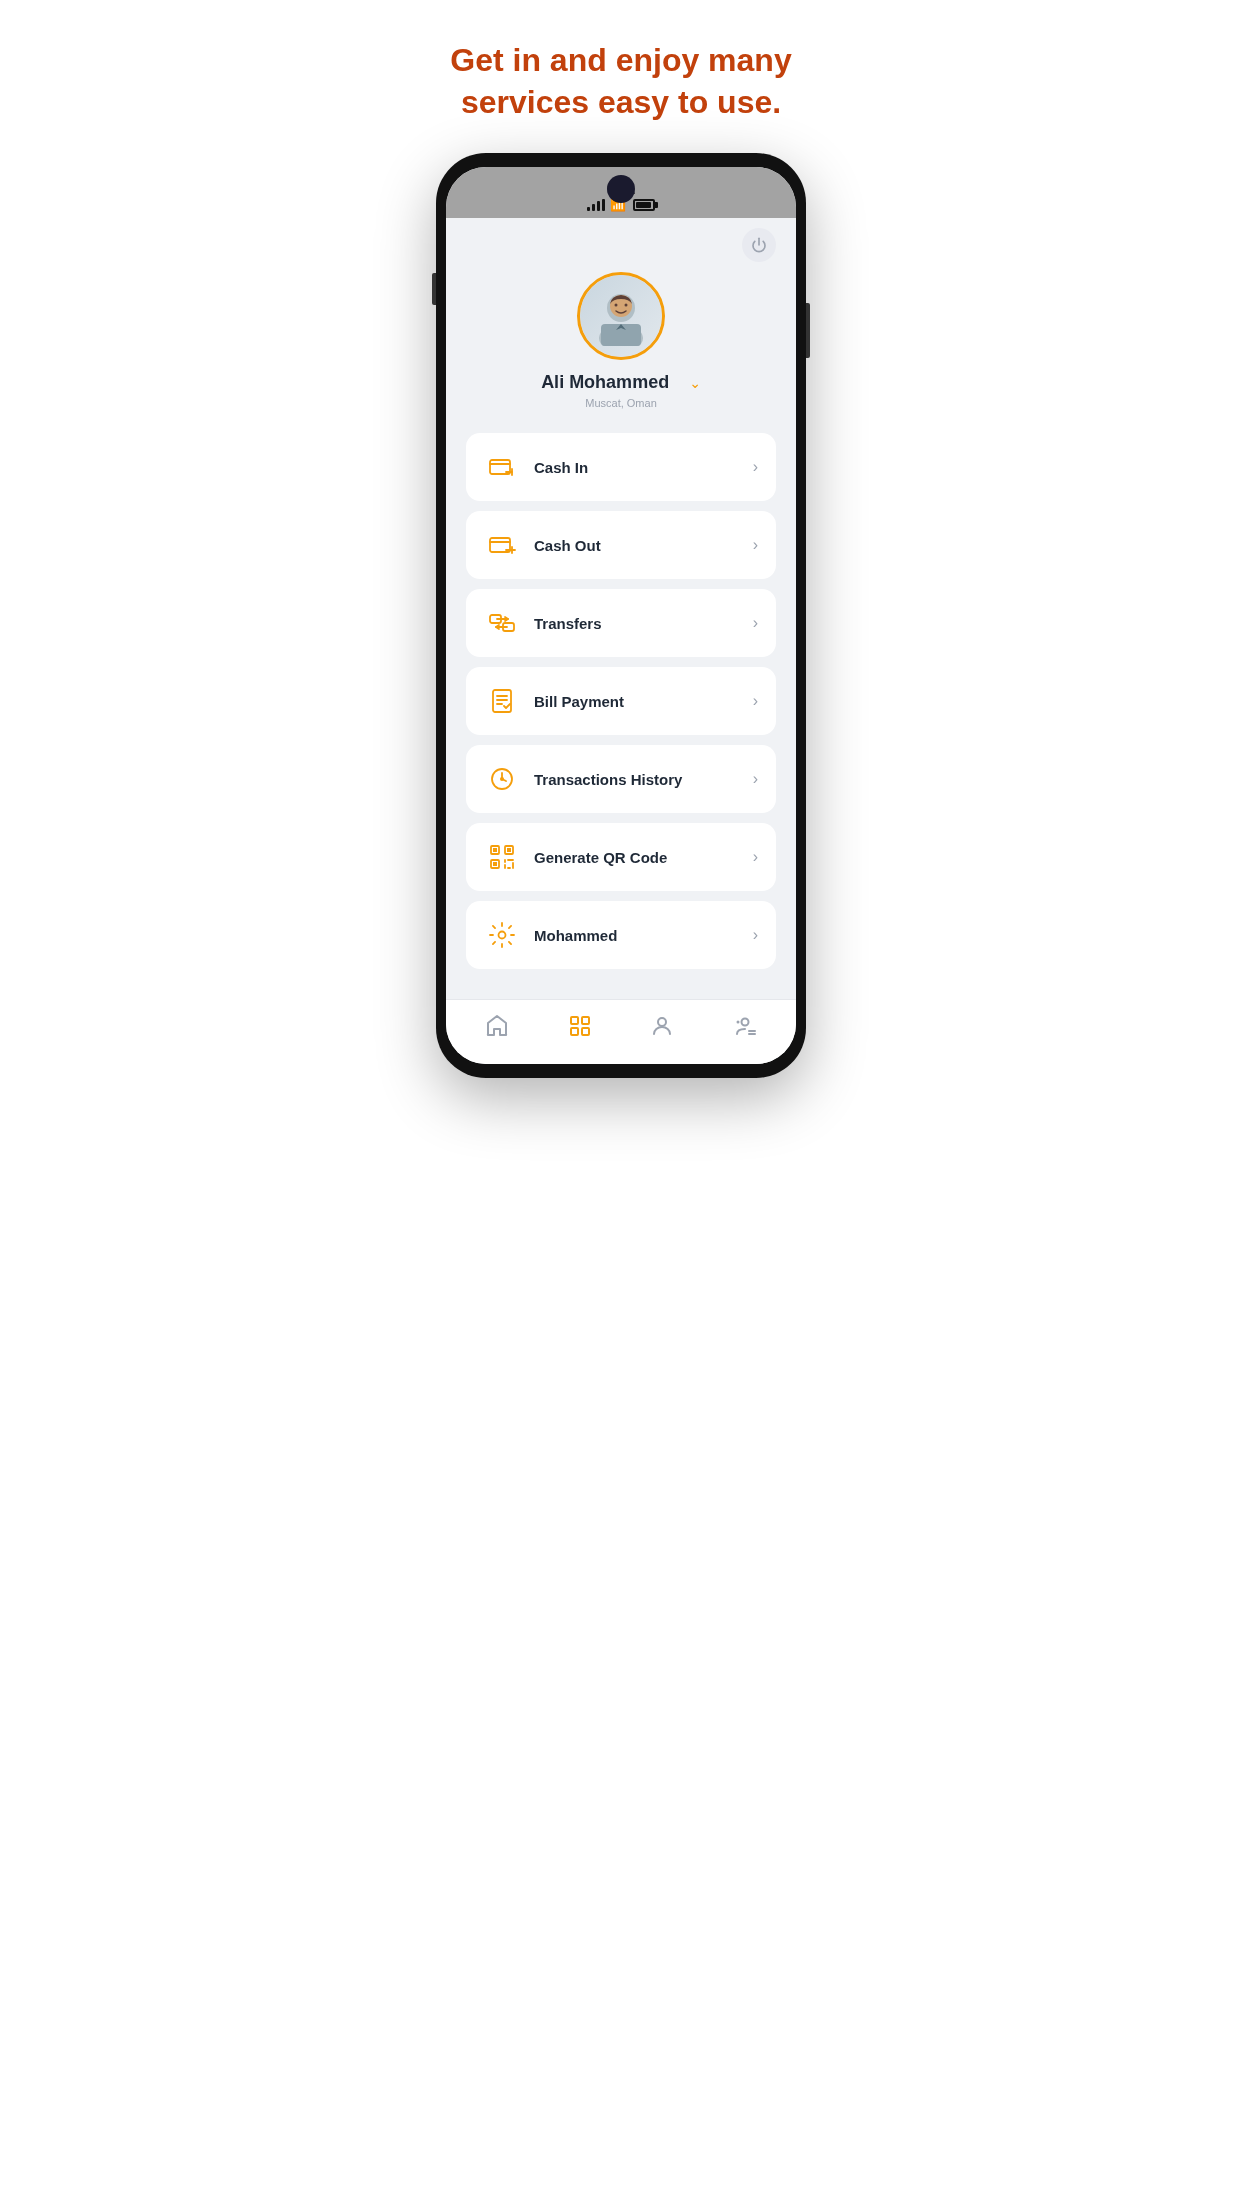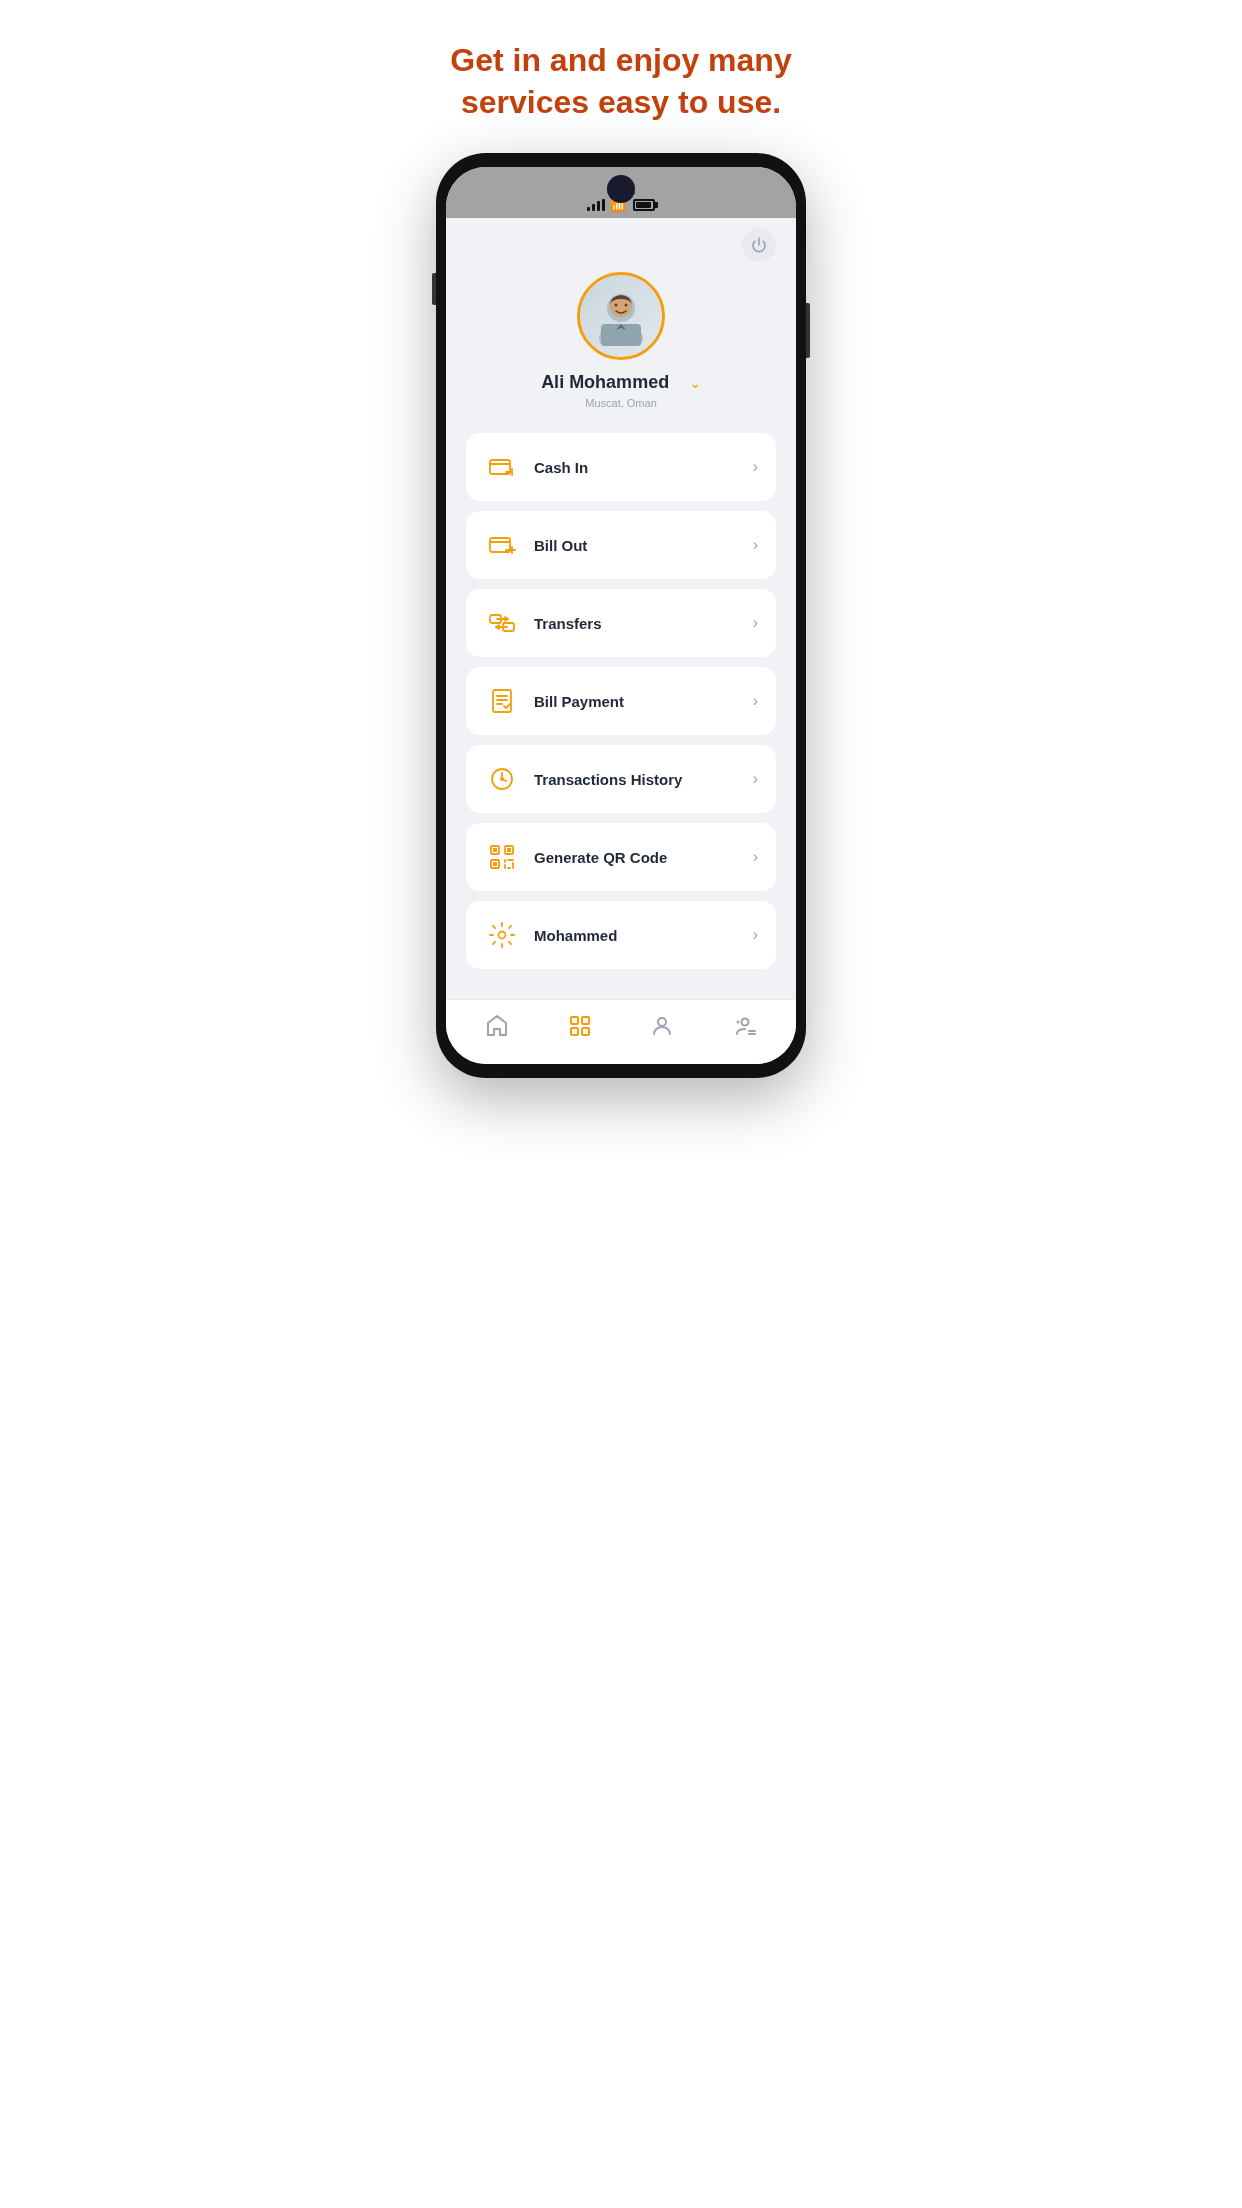--- a/index.html
+++ b/index.html
@@ -362,21 +362,21 @@
           <div class="menu-item">
             <div class="menu-icon">
               <svg viewBox="0 0 28 28" fill="none" stroke="#f59e0b" stroke-width="1.8" stroke-linecap="round" stroke-linejoin="round">
                 <rect x="2" y="7" width="20" height="14" rx="2"></rect>
                 <line x1="2" y1="11" x2="22" y2="11"></line>
                 <line x1="18" y1="19" x2="24" y2="19"></line>
                 <line x1="24" y1="22" x2="24" y2="16"></line>
                 <line x1="21" y1="19" x2="27" y2="19"></line>
               </svg>
             </div>
-            <span class="menu-label">Bill Out</span>
+            <span class="menu-label">Cash Out</span>
             <span class="menu-chevron">›</span>
           </div>
 
           <div class="menu-item">
             <div class="menu-icon">
               <svg viewBox="0 0 28 28" fill="none" stroke="#f59e0b" stroke-width="1.8" stroke-linecap="round" stroke-linejoin="round">
                 <rect x="2" y="6" width="11" height="8" rx="2"></rect>
                 <rect x="15" y="14" width="11" height="8" rx="2"></rect>
                 <line x1="9" y1="10" x2="20" y2="10"></line>
                 <polyline points="17,8 20,10 17,12"></polyline>

